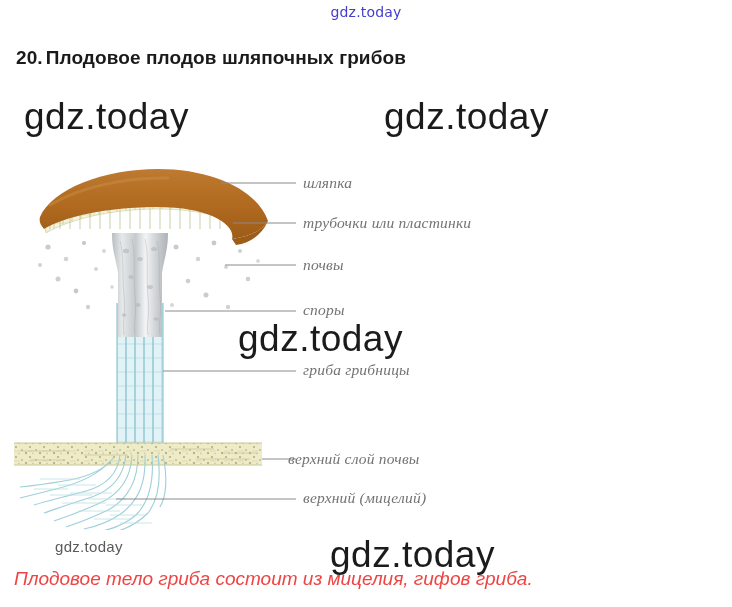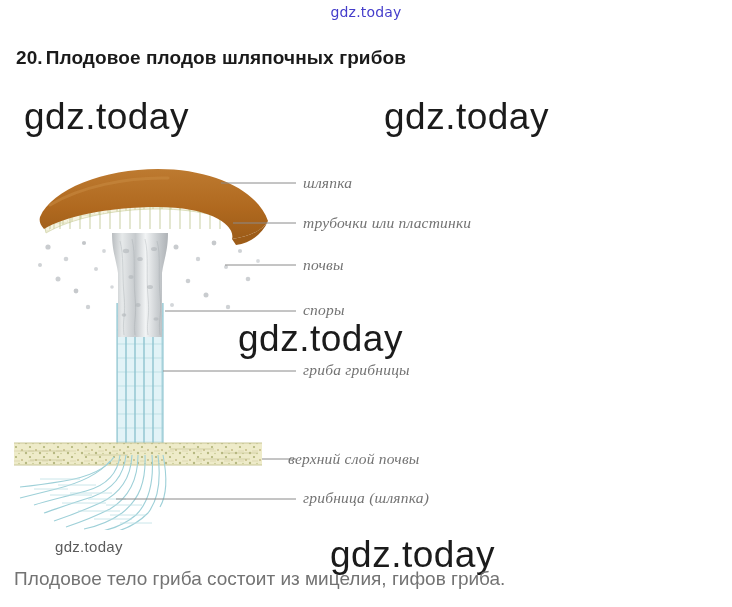--- a/index.html
+++ b/index.html
@@ -65,22 +65,23 @@
     white-space: nowrap;
   }
   .title .num { margin-right: 3px; }
 
   
   .caption {
     position: absolute;
     left: 14px;
     top: 568px;
     font-size: 19px;
-    color: #737373;
+    color: #ef4444;
     white-space: nowrap;
+    font-style: italic;
   }
 
   
   .figure {
     position: absolute;
     left: 0;
     top: 155px;
     width: 732px;
     height: 375px;
   }
@@ -322,15 +323,15 @@
   </g>
 </svg>
 </div>
 
 <div class="lbl lbl-cap">шляпка</div>
 <div class="lbl lbl-tubes">трубочки или пластинки</div>
 <div class="lbl lbl-spores">почвы</div>
 <div class="lbl lbl-stem">споры</div>
 <div class="lbl lbl-threads">гриба грибницы</div>
 <div class="lbl lbl-soil">верхний слой почвы</div>
-<div class="lbl lbl-mycelium">грибница (шляпка)</div>
+<div class="lbl lbl-mycelium">верхний (мицелий)</div>
 
 <div class="caption">Плодовое тело гриба состоит из мицелия, гифов гриба.</div>
 
 </body></html>

